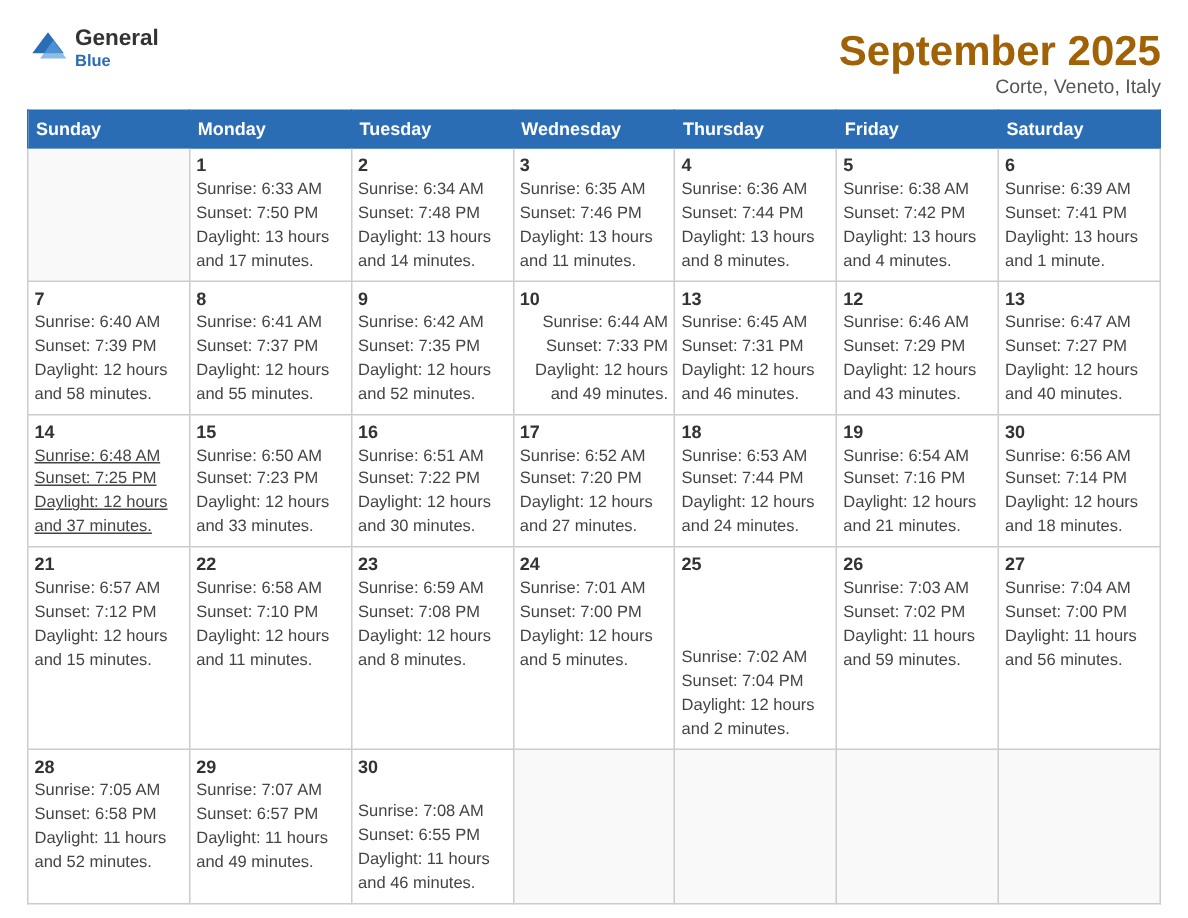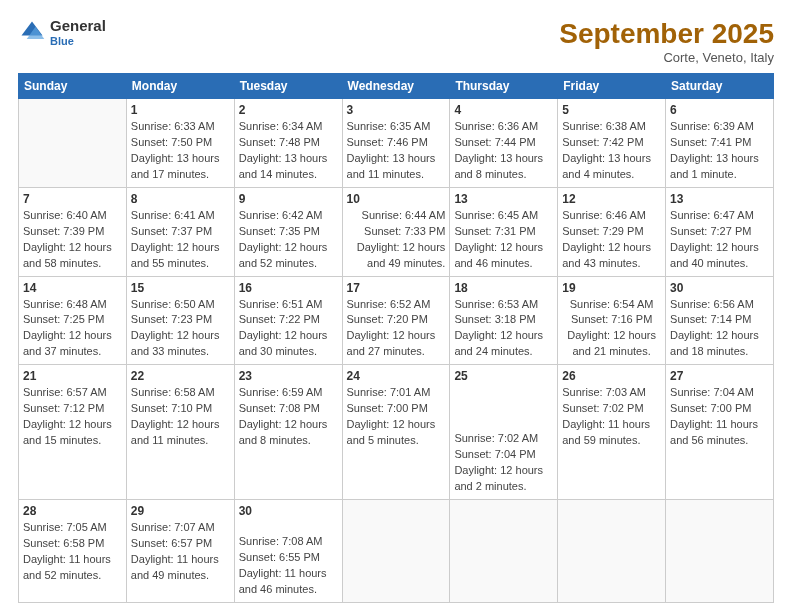--- a/index.html
+++ b/index.html
@@ -231,21 +231,21 @@
             <span class="day-num">13</span>
             <div class="day-info" style="white-space: pre-line;">Sunrise: 6:47 AM
 Sunset: 7:27 PM
 Daylight: 12 hours
 and 40 minutes.</div>
           </td>
         </tr>
         <tr>
           <td>
             <span class="day-num">14</span>
-            <div class="day-info" style="white-space: pre-line;">Sunrise: 6:48 AM
+            <div class="day-info" style="white-space: pre-line; text-decoration: underline;">Sunrise: 6:48 AM
 Sunset: 7:25 PM
 Daylight: 12 hours
 and 37 minutes.</div>
           </td>
           <td>
             <span class="day-num">15</span>
             <div class="day-info" style="white-space: pre-line;">Sunrise: 6:50 AM
 Sunset: 7:23 PM
 Daylight: 12 hours
 and 33 minutes.</div>
@@ -260,27 +260,27 @@
           <td>
             <span class="day-num">17</span>
             <div class="day-info" style="white-space: pre-line;">Sunrise: 6:52 AM
 Sunset: 7:20 PM
 Daylight: 12 hours
 and 27 minutes.</div>
           </td>
           <td>
             <span class="day-num">18</span>
             <div class="day-info" style="white-space: pre-line;">Sunrise: 6:53 AM
-Sunset: 3:18 PM
+Sunset: 7:44 PM
 Daylight: 12 hours
 and 24 minutes.</div>
           </td>
           <td>
             <span class="day-num">19</span>
-            <div class="day-info" style="white-space: pre-line; text-align: center;">Sunrise: 6:54 AM
+            <div class="day-info" style="white-space: pre-line;">Sunrise: 6:54 AM
 Sunset: 7:16 PM
 Daylight: 12 hours
 and 21 minutes.</div>
           </td>
           <td>
             <span class="day-num">30</span>
             <div class="day-info" style="white-space: pre-line;">Sunrise: 6:56 AM
 Sunset: 7:14 PM
 Daylight: 12 hours
 and 18 minutes.</div>

